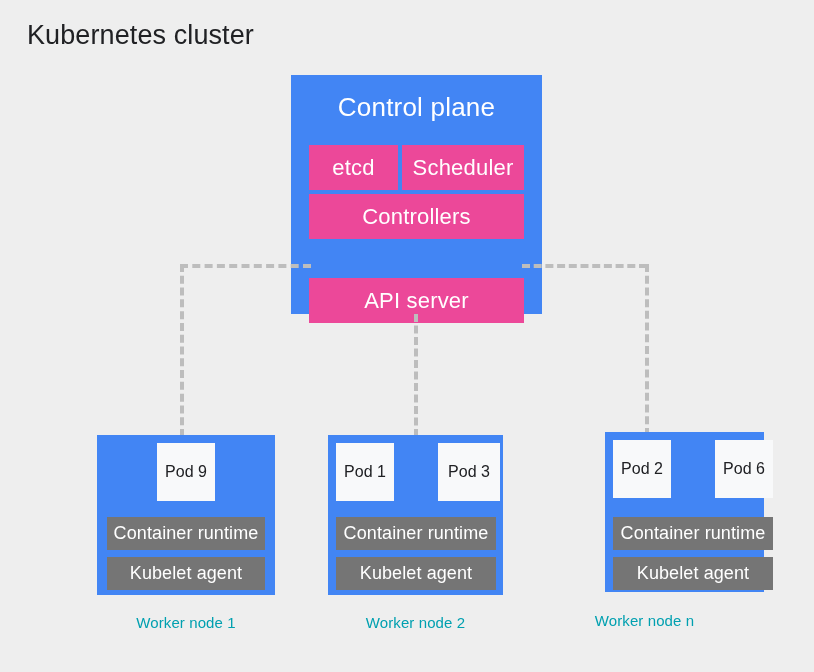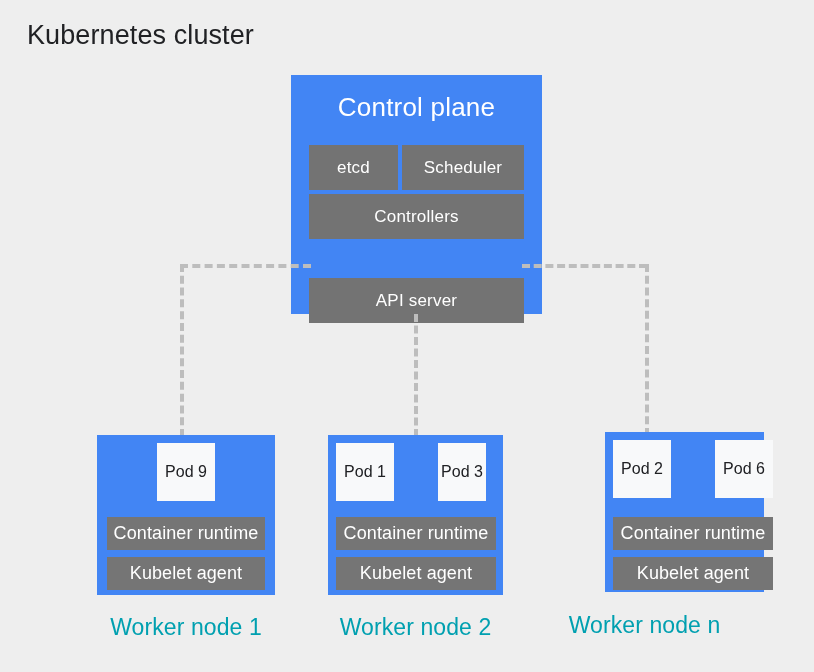--- a/index.html
+++ b/index.html
@@ -49,27 +49,27 @@
     left: 0;
     top: 17px;
     width: 251px;
     text-align: center;
     color: #ffffff;
     font-size: 26px;
     letter-spacing: 0.2px;
   }
   .grey-box {
     position: absolute;
-    background: #737373;
+    background: #ec4899;
     color: #ffffff;
     display: flex;
     align-items: center;
     justify-content: center;
     box-sizing: border-box;
-    font-size: 17px;
+    font-size: 22px;
     letter-spacing: 0.2px;
     white-space: nowrap;
   }
   #cp-etcd {
     left: 18px;
     top: 70px;
     width: 89px;
     height: 45px;
   }
   #cp-scheduler {
@@ -116,21 +116,21 @@
     align-items: center;
     justify-content: center;
     font-size: 18px;
     letter-spacing: 0.1px;
     box-sizing: border-box;
     white-space: nowrap;
   }
   .node-caption {
     position: absolute;
     color: #00a0b0;
-    font-size: 23px;
+    font-size: 15px;
     letter-spacing: 0.1px;
     white-space: nowrap;
     text-align: center;
   }
   #caption-1 { left: 97px;  top: 614px; width: 178px; }
   #caption-2 { left: 328px; top: 614px; width: 175px; }
   #caption-n { left: 557px; top: 612px; width: 175px; }
 
   
   .dash-h {
@@ -175,21 +175,21 @@
 
   <div class="blue-box" id="worker-node-1">
     <div class="pod-box" style="left:60px; top:8px; width:58px; height:58px;">Pod 9</div>
     <div class="node-bar" style="left:10px; top:82px; width:158px; height:33px;">Container runtime</div>
     <div class="node-bar" style="left:10px; top:122px; width:158px; height:33px;">Kubelet agent</div>
   </div>
   <div class="node-caption" id="caption-1">Worker node 1</div>
 
   <div class="blue-box" id="worker-node-2">
     <div class="pod-box" style="left:8px; top:8px; width:58px; height:58px;">Pod 1</div>
-    <div class="pod-box" style="left:110px; top:8px; width:48px; height:58px;">Pod 3</div>
+    <div class="pod-box" style="left:110px; top:8px; width:62px; height:58px;">Pod 3</div>
     <div class="node-bar" style="left:8px; top:82px; width:160px; height:33px;">Container runtime</div>
     <div class="node-bar" style="left:8px; top:122px; width:160px; height:33px;">Kubelet agent</div>
   </div>
   <div class="node-caption" id="caption-2">Worker node 2</div>
 
   <div class="blue-box" id="worker-node-n">
     <div class="pod-box" style="left:8px; top:8px; width:58px; height:58px;">Pod 2</div>
     <div class="pod-box" style="left:110px; top:8px; width:58px; height:58px;">Pod 6</div>
     <div class="node-bar" style="left:8px; top:85px; width:160px; height:33px;">Container runtime</div>
     <div class="node-bar" style="left:8px; top:125px; width:160px; height:33px;">Kubelet agent</div>

